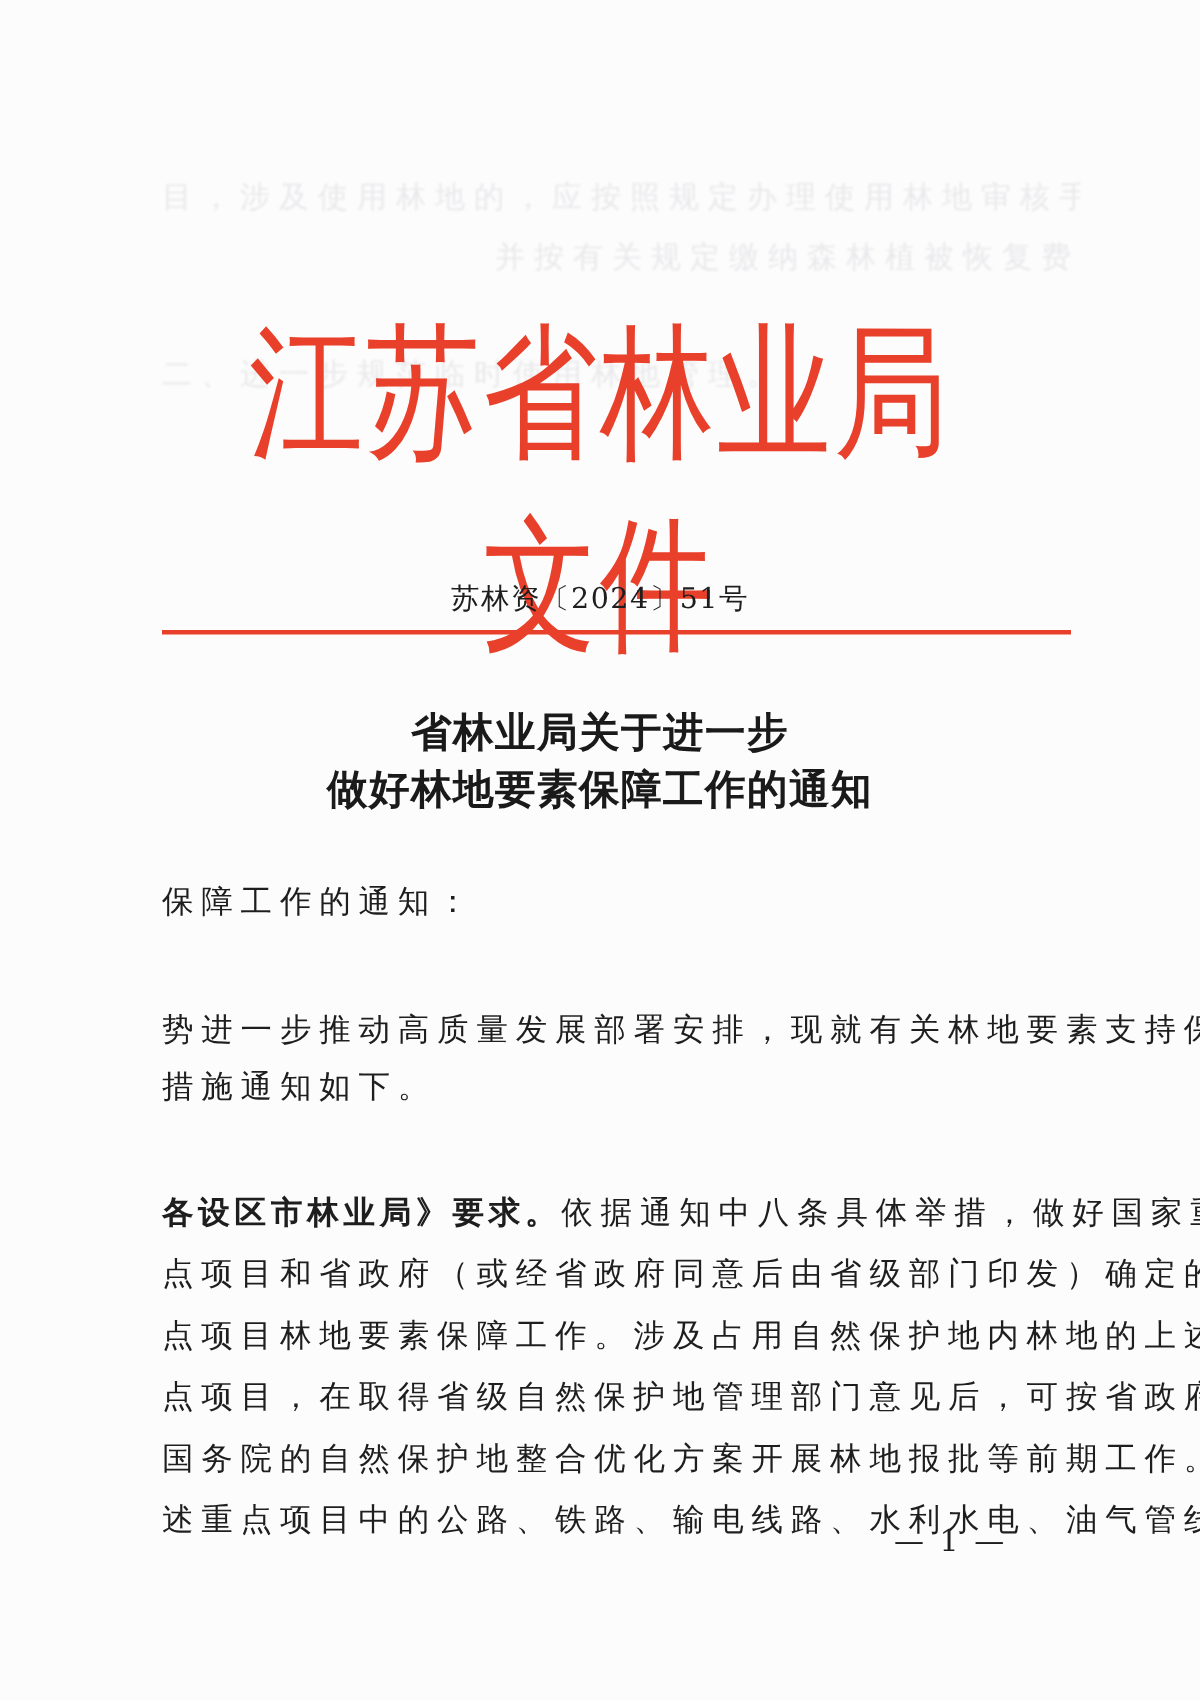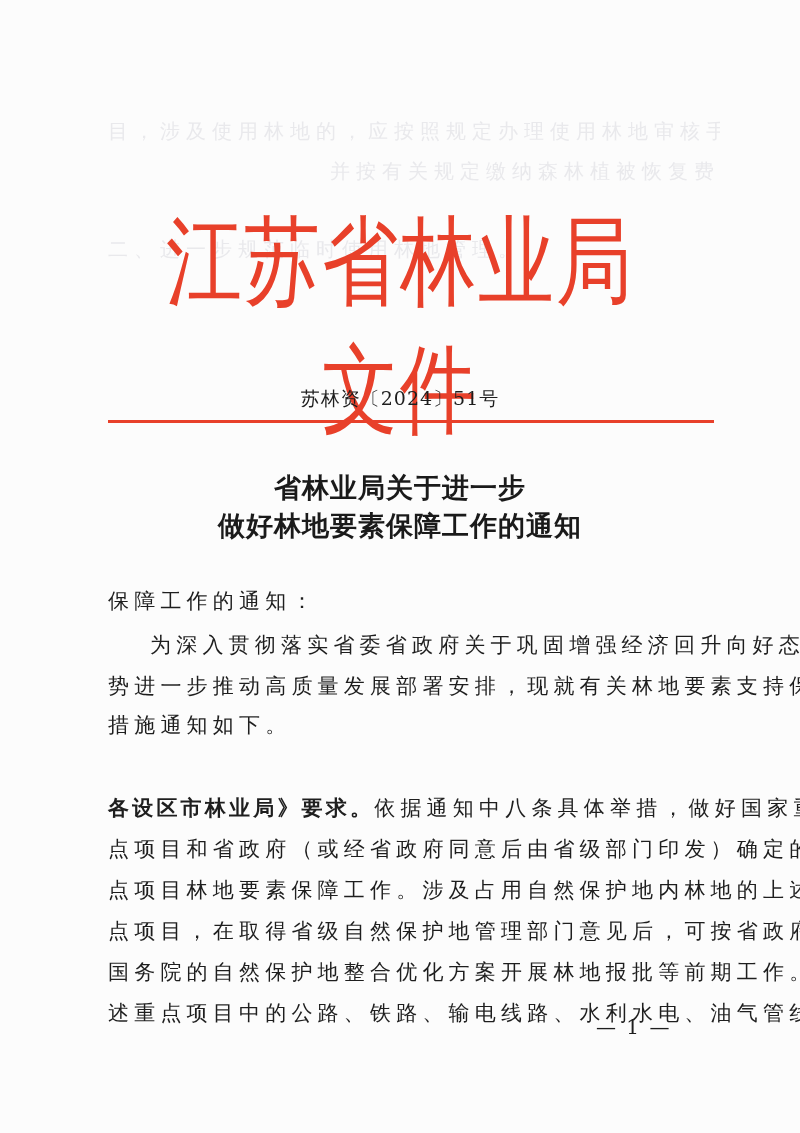--- a/index.html
+++ b/index.html
@@ -59,21 +59,20 @@
   <div class="masthead">江苏省林业局文件</div>
 
   <div class="docno">苏林资〔2024〕51号</div>
   <div class="redrule"></div>
 
   <div class="title t1">省林业局关于进一步</div>
   <div class="title t2">做好林地要素保障工作的通知</div>
 
   <div class="body-line" style="top:586px;">保障工作的通知：</div>
 
-  <div class="body-line indent" style="top:630px;">为深入贯彻落实省委省政府关于巩固增强经济回升向好态</div>
   <div class="body-line" style="top:671px;">势进一步推动高质量发展部署安排，现就有关林地要素支持保障</div>
   <div class="body-line" style="top:712px;font-family:Liberation Mono, monospace;">措施通知如下。</div>
 
   <div class="body-line" style="top:793px;">
     <span class="bold">各设区市林业局》要求。</span><span>依据通知中八条具体举措，做好国家重</span>
   </div>
   <div class="body-line" style="top:834px;">点项目和省政府（或经省政府同意后由省级部门印发）确定的重</div>
   <div class="body-line" style="top:875px;">点项目林地要素保障工作。涉及占用自然保护地内林地的上述重</div>
   <div class="body-line" style="top:916px;">点项目，在取得省级自然保护地管理部门意见后，可按省政府报</div>
   <div class="body-line" style="top:957px;">国务院的自然保护地整合优化方案开展林地报批等前期工作。上</div>

